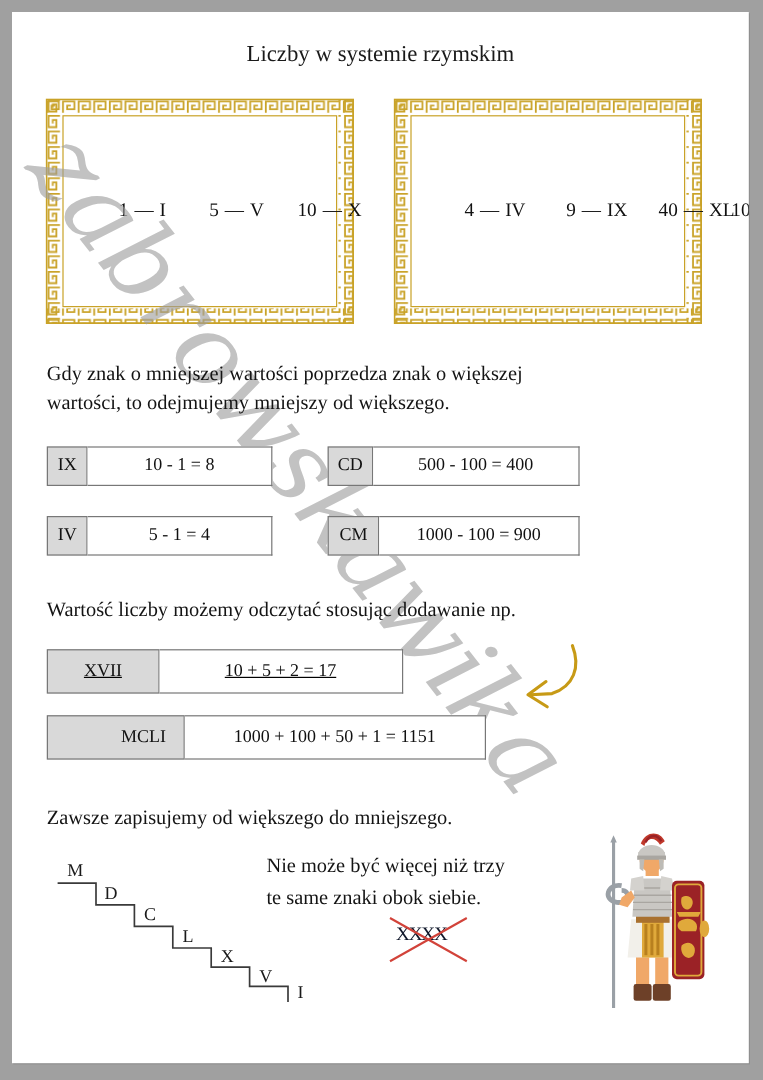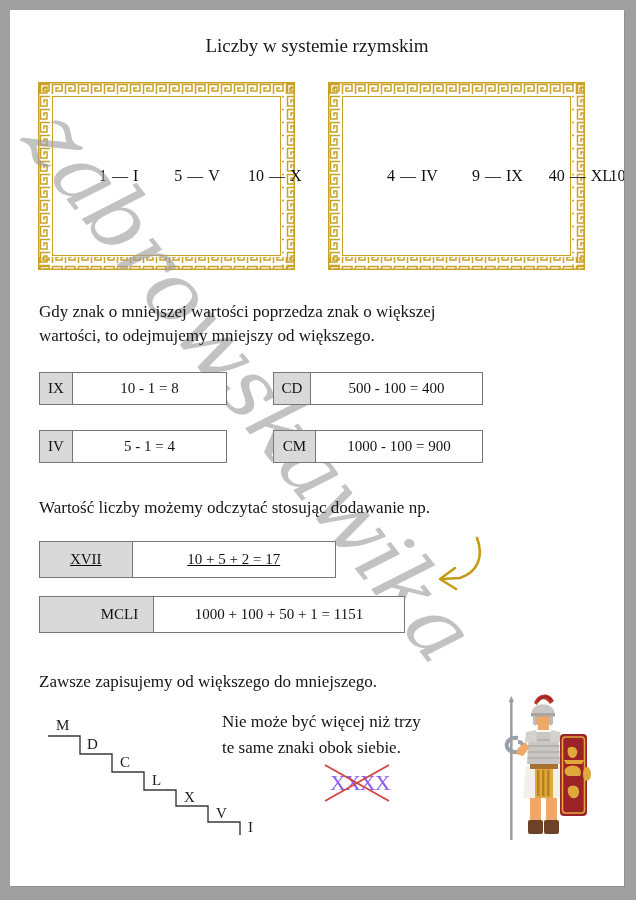--- a/index.html
+++ b/index.html
@@ -159,23 +159,23 @@
     font-size: 15px;
     fill: #1a1a1a;
   }
 
   
   #xxxx-wrap {
     position: absolute;
     z-index: 6;
   }
   #xxxx-label {
-    font-size: 22px;
+    font-size: 16px;
     letter-spacing: -1px;
-    color: #8b5cf6;
+    color: #0f172a;
   }
   #xxxx-cross {
     position: absolute;
     left: -9px;
     top: -9px;
   }
 
   
   #soldier { position: absolute; z-index: 6; }
 </style>

